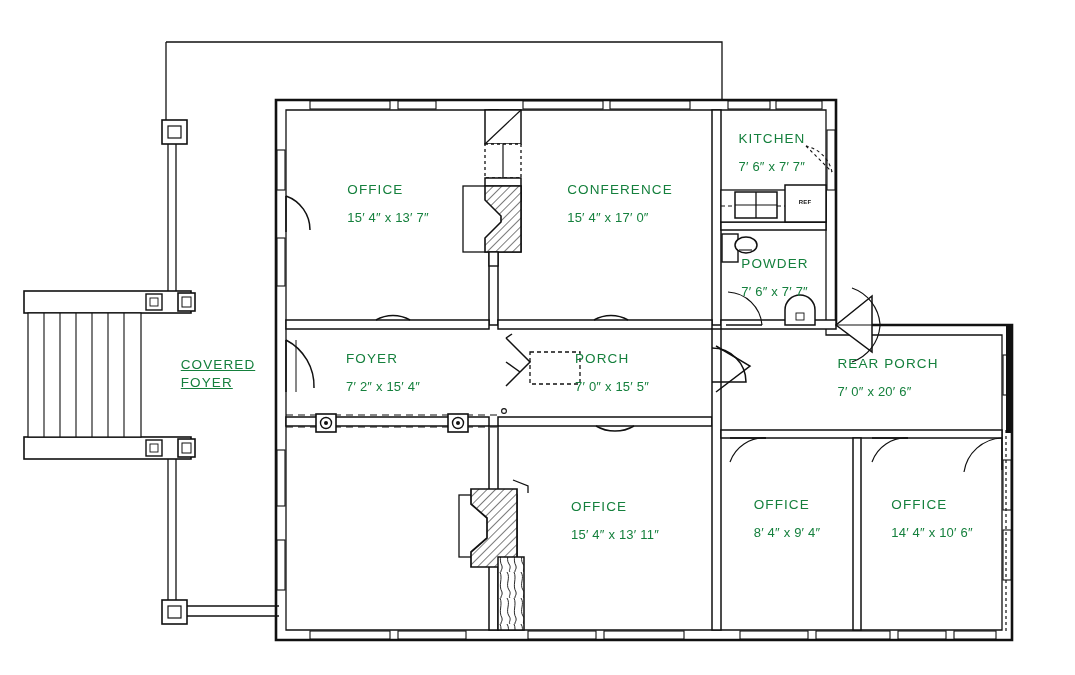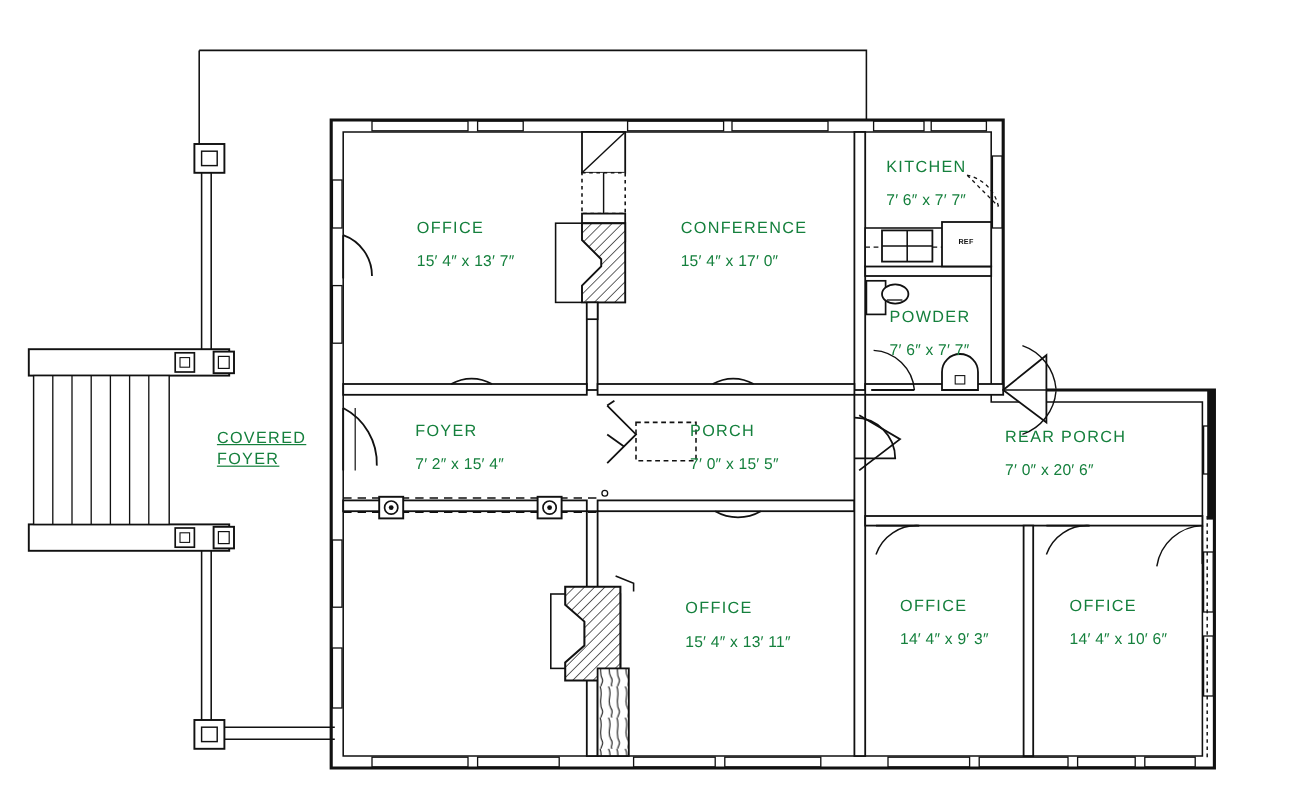--- a/index.html
+++ b/index.html
@@ -354,21 +354,21 @@
   </div>
 
 
   <div class="room-label two-line" style="left:615px; top:498px;">
     <span class="room-name">OFFICE</span>
     <span class="room-dims">15′ 4″ x 13′ 11″</span>
   </div>
 
   <div class="room-label two-line" style="left:787px; top:496px;">
     <span class="room-name">OFFICE</span>
-    <span class="room-dims">14′ 4″ x 9′ 3″</span>
+    <span class="room-dims">8′ 4″ x 9′ 4″</span>
   </div>
 
   <div class="room-label two-line" style="left:932px; top:496px;">
     <span class="room-name">OFFICE</span>
     <span class="room-dims">14′ 4″ x 10′ 6″</span>
   </div>
 
   <div class="room-label two-line" style="left:218px; top:356px;text-decoration:underline;">
     <span class="room-name">COVERED</span>
     <span class="room-name">FOYER</span>

